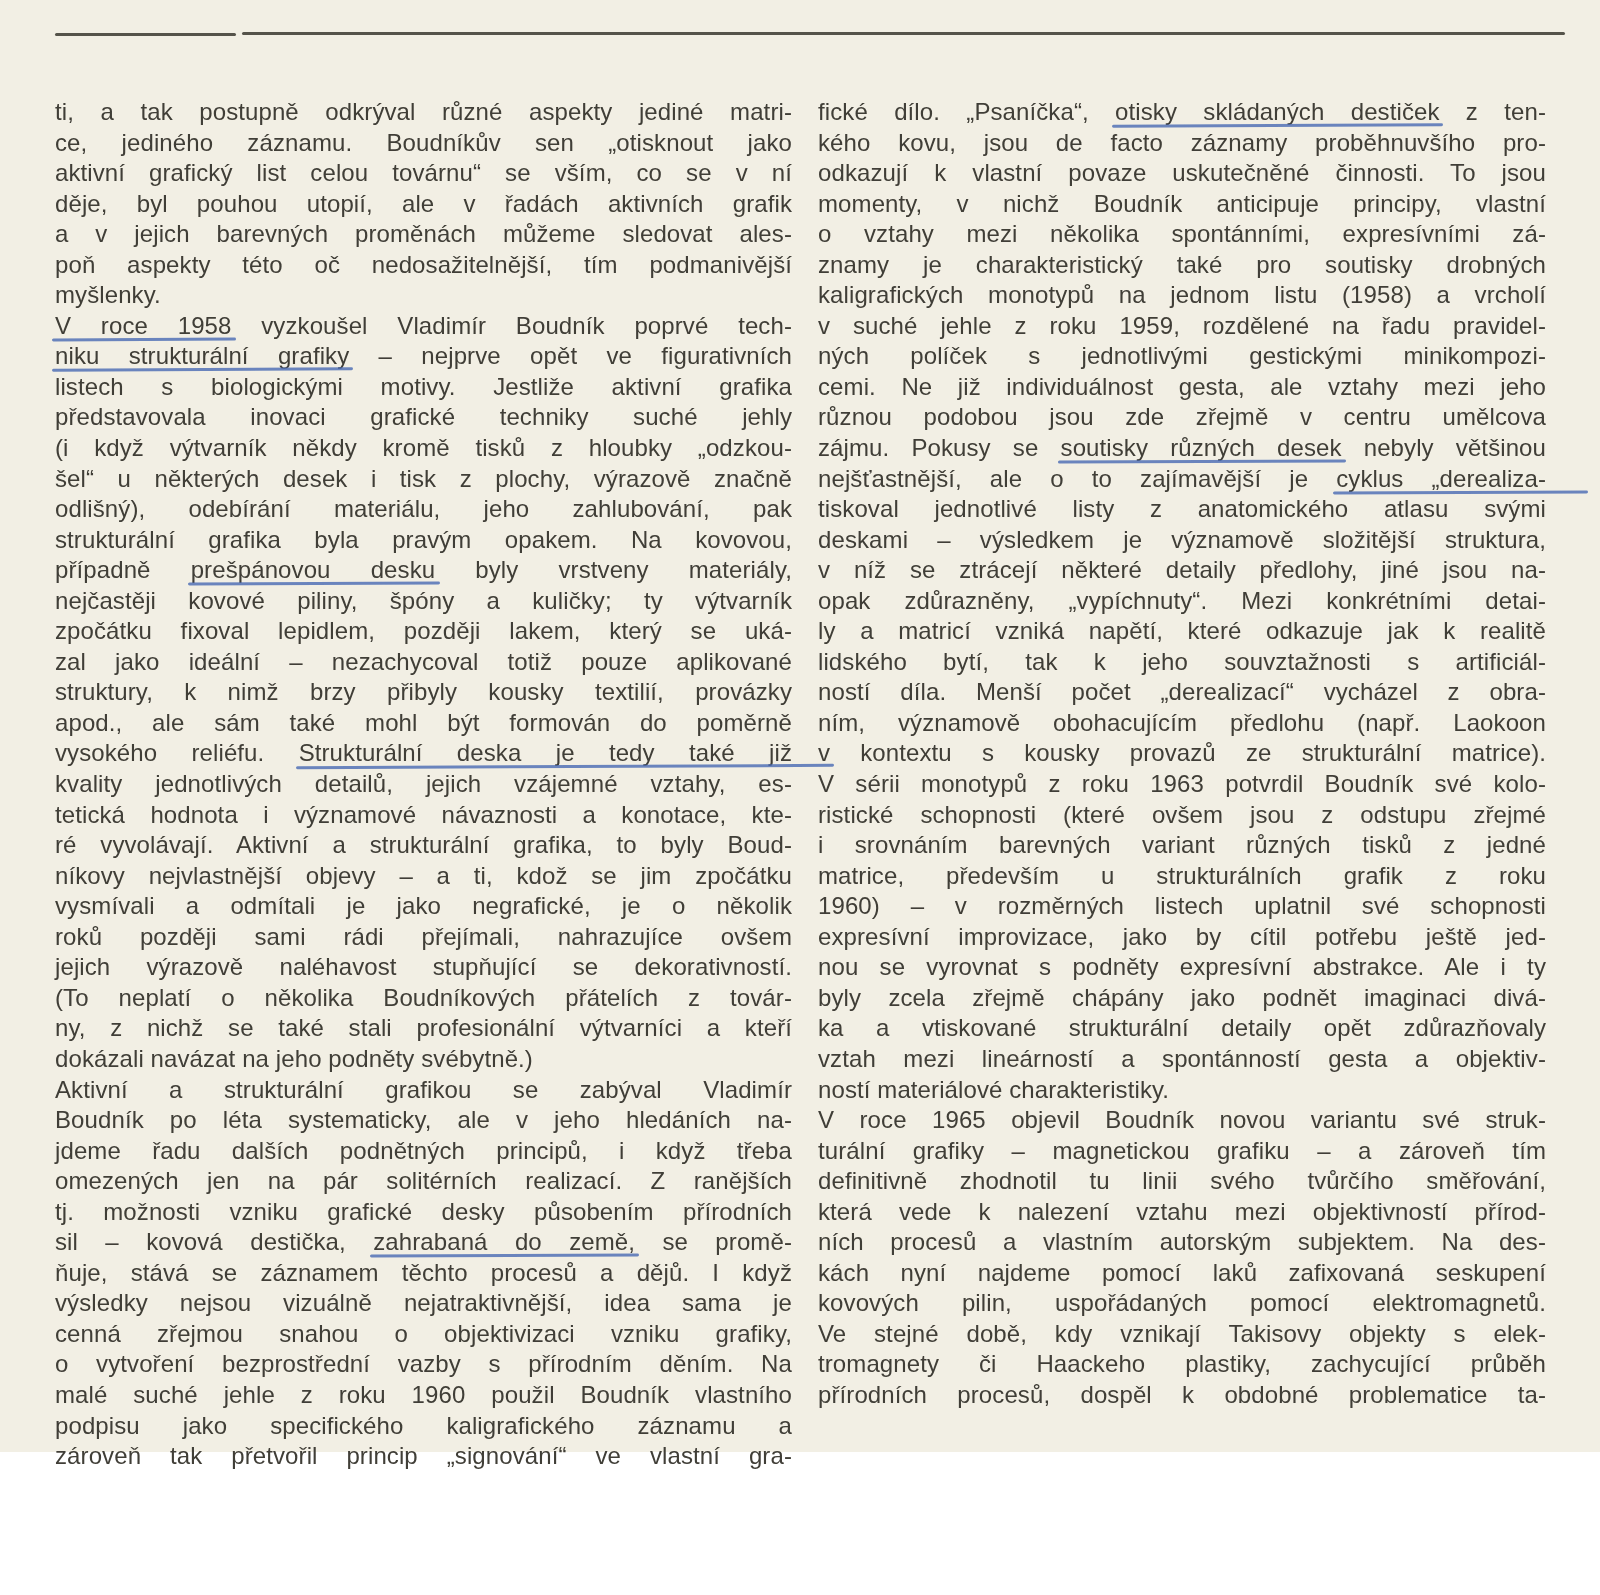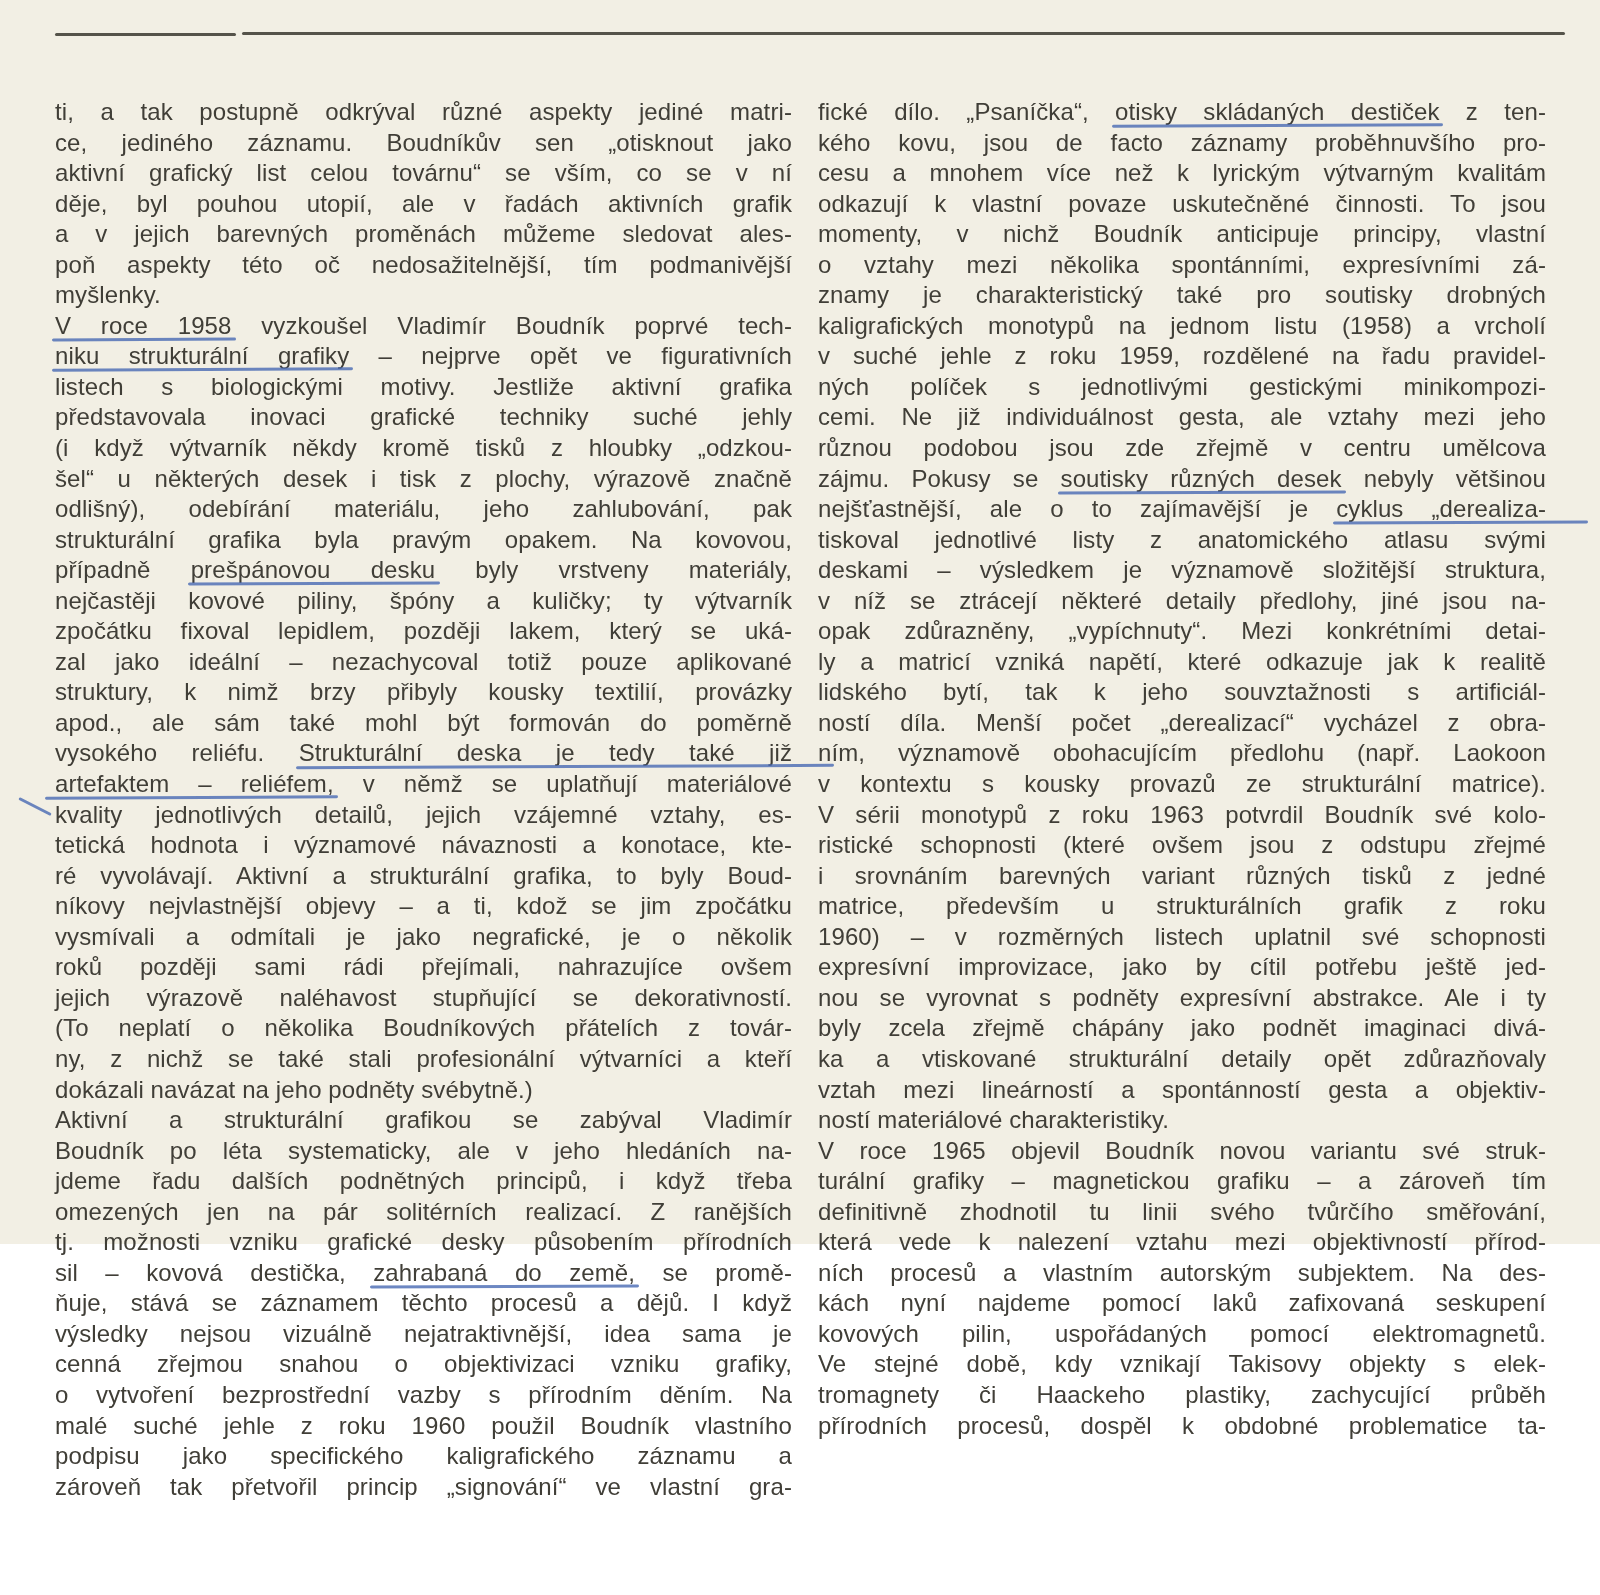--- a/index.html
+++ b/index.html
@@ -3,21 +3,21 @@
 <meta charset="utf-8">
 <style>
   html, body {
     margin: 0; padding: 0;
     width: 1600px; height: 1595px;
     overflow: hidden;
     font-family: "Liberation Sans", sans-serif;
   }
   .page {
     position: absolute; inset: 0;
-    width: 1600px; height: 1244px;
+    width: 1600px; height: 1452px;
     background: var(--paper, #f2efe4);
     color: var(--ink, #403e37);
   }
   .rule {
     position: absolute;
     height: 3px;
     background: var(--rule, #55534a);
     border-radius: 2px;
   }
   .rule.a { left: 55px;  top: 33px; width: 181px; }
@@ -91,21 +91,20 @@
       <div class="line"><span>šel“ u některých desek i tisk z plochy, výrazově značně</span></div>
       <div class="line"><span>odlišný), odebírání materiálu, jeho zahlubování, pak</span></div>
       <div class="line"><span>strukturální grafika byla pravým opakem. Na kovovou,</span></div>
       <div class="line"><span>případně </span><span class="pen">prešpánovou desku</span><span> byly vrstveny materiály,</span></div>
       <div class="line"><span>nejčastěji kovové piliny, špóny a kuličky; ty výtvarník</span></div>
       <div class="line"><span>zpočátku fixoval lepidlem, později lakem, který se uká-</span></div>
       <div class="line"><span>zal jako ideální – nezachycoval totiž pouze aplikované</span></div>
       <div class="line"><span>struktury, k nimž brzy přibyly kousky textilií, provázky</span></div>
       <div class="line"><span>apod., ale sám také mohl být formován do poměrně</span></div>
       <div class="line"><span>vysokého reliéfu. </span><span class="pen ext-right">Strukturální deska je tedy také již</span></div>
-      <div class="line"><span class="pen ext-hook-left">artefaktem – reliéfem,</span><span> v němž se uplatňují materiálové</span></div>
       <div class="line"><span>kvality jednotlivých detailů, jejich vzájemné vztahy, es-</span></div>
       <div class="line"><span>tetická hodnota i významové návaznosti a konotace, kte-</span></div>
       <div class="line"><span>ré vyvolávají. Aktivní a strukturální grafika, to byly Boud-</span></div>
       <div class="line"><span>níkovy nejvlastnější objevy – a ti, kdož se jim zpočátku</span></div>
       <div class="line"><span>vysmívali a odmítali je jako negrafické, je o několik</span></div>
       <div class="line"><span>roků později sami rádi přejímali, nahrazujíce ovšem</span></div>
       <div class="line"><span>jejich výrazově naléhavost stupňující se dekorativností.</span></div>
       <div class="line"><span>(To neplatí o několika Boudníkových přátelích z továr-</span></div>
       <div class="line"><span>ny, z nichž se také stali profesionální výtvarníci a kteří</span></div>
       <div class="line last"><span>dokázali navázat na jeho podněty svébytně.)</span></div>
@@ -119,21 +118,20 @@
       <div class="line"><span>výsledky nejsou vizuálně nejatraktivnější, idea sama je</span></div>
       <div class="line"><span>cenná zřejmou snahou o objektivizaci vzniku grafiky,</span></div>
       <div class="line"><span>o vytvoření bezprostřední vazby s přírodním děním. Na</span></div>
       <div class="line"><span>malé suché jehle z roku 1960 použil Boudník vlastního</span></div>
       <div class="line"><span>podpisu jako specifického kaligrafického záznamu a</span></div>
       <div class="line"><span>zároveň tak přetvořil princip „signování“ ve vlastní gra-</span></div>
     </div>
   <div class="column right">
       <div class="line"><span>fické dílo. „Psaníčka“, </span><span class="pen">otisky skládaných destiček</span><span> z ten-</span></div>
       <div class="line"><span>kého kovu, jsou de facto záznamy proběhnuvšího pro-</span></div>
-      <div class="line"><span>cesu a mnohem více než k lyrickým výtvarným kvalitám</span></div>
       <div class="line"><span>odkazují k vlastní povaze uskutečněné činnosti. To jsou</span></div>
       <div class="line"><span>momenty, v nichž Boudník anticipuje principy, vlastní</span></div>
       <div class="line"><span>o vztahy mezi několika spontánními, expresívními zá-</span></div>
       <div class="line"><span>znamy je charakteristický také pro soutisky drobných</span></div>
       <div class="line"><span>kaligrafických monotypů na jednom listu (1958) a vrcholí</span></div>
       <div class="line"><span>v suché jehle z roku 1959, rozdělené na řadu pravidel-</span></div>
       <div class="line"><span>ných políček s jednotlivými gestickými minikompozi-</span></div>
       <div class="line"><span>cemi. Ne již individuálnost gesta, ale vztahy mezi jeho</span></div>
       <div class="line"><span>různou podobou jsou zde zřejmě v centru umělcova</span></div>
       <div class="line"><span>zájmu. Pokusy se </span><span class="pen">soutisky různých desek</span><span> nebyly většinou</span></div>

